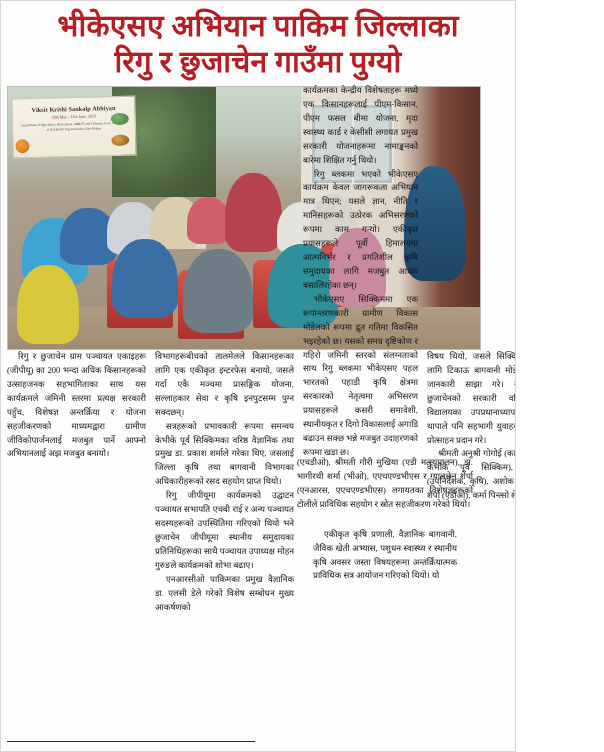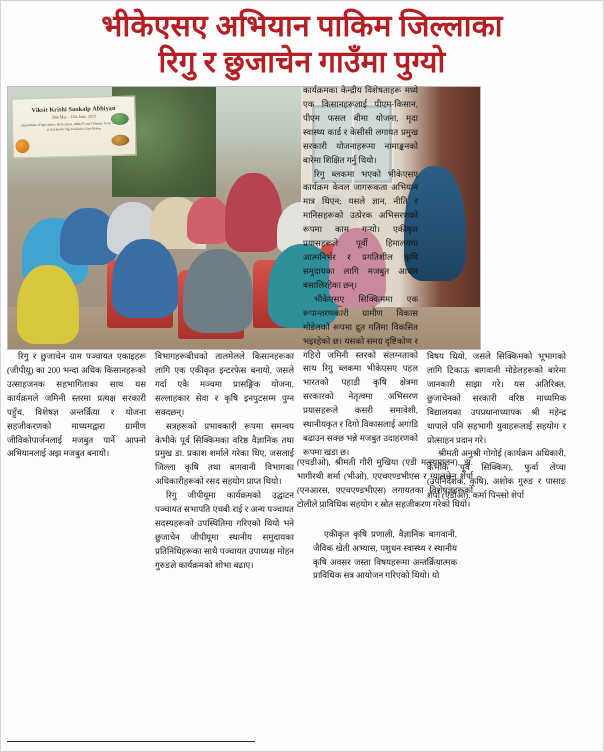--- a/index.html
+++ b/index.html
@@ -9,21 +9,21 @@
   }
   body {
     width: 604px;
     height: 752px;
     overflow: hidden;
     font-family: "Liberation Serif", "DejaVu Serif", serif;
     color: #121212;
   }
   .page {
     position: relative;
-    width: 604px;
+    width: 516px;
     height: 752px;
     box-sizing: border-box;
     background: #fdfdfd;
     border: 1px solid #d6d6d6;
     overflow: hidden;
   }
 
   
   .headline {
     padding: 7px 8px 2px 8px;
@@ -251,20 +251,21 @@
       <div class="col c1">
         <div class="spacer"></div>
         <p class="indent">रिगु र छुजाचेन ग्राम पञ्चायत एकाइहरू (जीपीयू) का 200 भन्दा अधिक किसानहरूको उत्साहजनक सहभागिताका साथ यस कार्यक्रमले जमिनी स्तरमा प्रत्यक्ष सरकारी पहुँच, विशेषज्ञ अन्तर्क्रिया र योजना सहजीकरणको माध्यमद्वारा ग्रामीण जीविकोपार्जनलाई मजबुत पार्ने आफ्नो अभियानलाई अझ मजबुत बनायो।</p>
       </div>
 
       <div class="col c2">
         <div class="spacer"></div>
         <p>विभागहरूबीचको तालमेलले किसानहरूका लागि एक एकीकृत इन्टरफेस बनायो, जसले गर्दा एकै मञ्चमा प्रासङ्गिक योजना, सल्लाहकार सेवा र कृषि इनपुटसम्म पुग्न सक्दछन्।</p>
         <p class="indent">सत्रहरूको प्रभावकारी रूपमा समन्वय केभीके पूर्व सिक्किमका वरिष्ठ वैज्ञानिक तथा प्रमुख डा. प्रकाश शर्माले गरेका थिए, जसलाई जिल्ला कृषि तथा बागवानी विभागका अधिकारीहरूको रसद सहयोग प्राप्त थियो।</p>
         <p class="indent">रिगु जीपीयूमा कार्यक्रमको उद्घाटन पञ्चायत सभापति एचबी राई र अन्य पञ्चायत सदस्यहरूको उपस्थितिमा गरिएको थियो भने छुजाचेन जीपीयूमा स्थानीय समुदायका प्रतिनिधिहरूका साथै पञ्चायत उपाध्यक्ष मोहन गुरुङले कार्यक्रमको शोभा बढाए।</p>
+        <p class="indent">एनआरसीओ पाकिमका प्रमुख वैज्ञानिक डा. एलसी डेले गरेको विशेष सम्बोधन मुख्य आकर्षणको</p>
       </div>
 
       <div class="col c4">
         <p>कार्यक्रमका केन्द्रीय विशेषताहरू मध्ये एक किसानहरूलाई पीएम-किसान, पीएम फसल बीमा योजना, मृदा स्वास्थ्य कार्ड र केसीसी लगायत प्रमुख सरकारी योजनाहरूमा नामाङ्कनको बारेमा शिक्षित गर्नु थियो।</p>
         <p class="indent">रिगु ब्लकमा भएको भीकेएसए कार्यक्रम केवल जागरूकता अभियान मात्र थिएन; यसले ज्ञान, नीति र मानिसहरूको उत्प्रेरक अभिसरणको रूपमा काम गर्‍यो। एकीकृत प्रयासहरूले पूर्वी हिमालयमा आत्मनिर्भर र प्रगतिशील कृषि समुदायका लागि मजबुत आधार बसालिरहेका छन्।</p>
         <p class="indent">भीकेएसए सिक्किममा एक रूपान्तरणकारी ग्रामीण विकास मोडेलको रूपमा द्रुत गतिमा विकसित भइरहेको छ। यसको समग्र दृष्टिकोण र गहिरो जमिनी स्तरको संलग्नताको साथ रिगु ब्लकमा भीकेएसए पहल भारतको पहाडी कृषि क्षेत्रमा सरकारको नेतृत्वमा अभिसरण प्रयासहरूले कसरी समावेशी, स्थानीयकृत र दिगो विकासलाई अगाडि बढाउन सक्छ भन्ने मजबुत उदाहरणको रूपमा खडा छ।</p>
       </div>
 
       <div class="col c3">
         <div class="spacer"></div>

